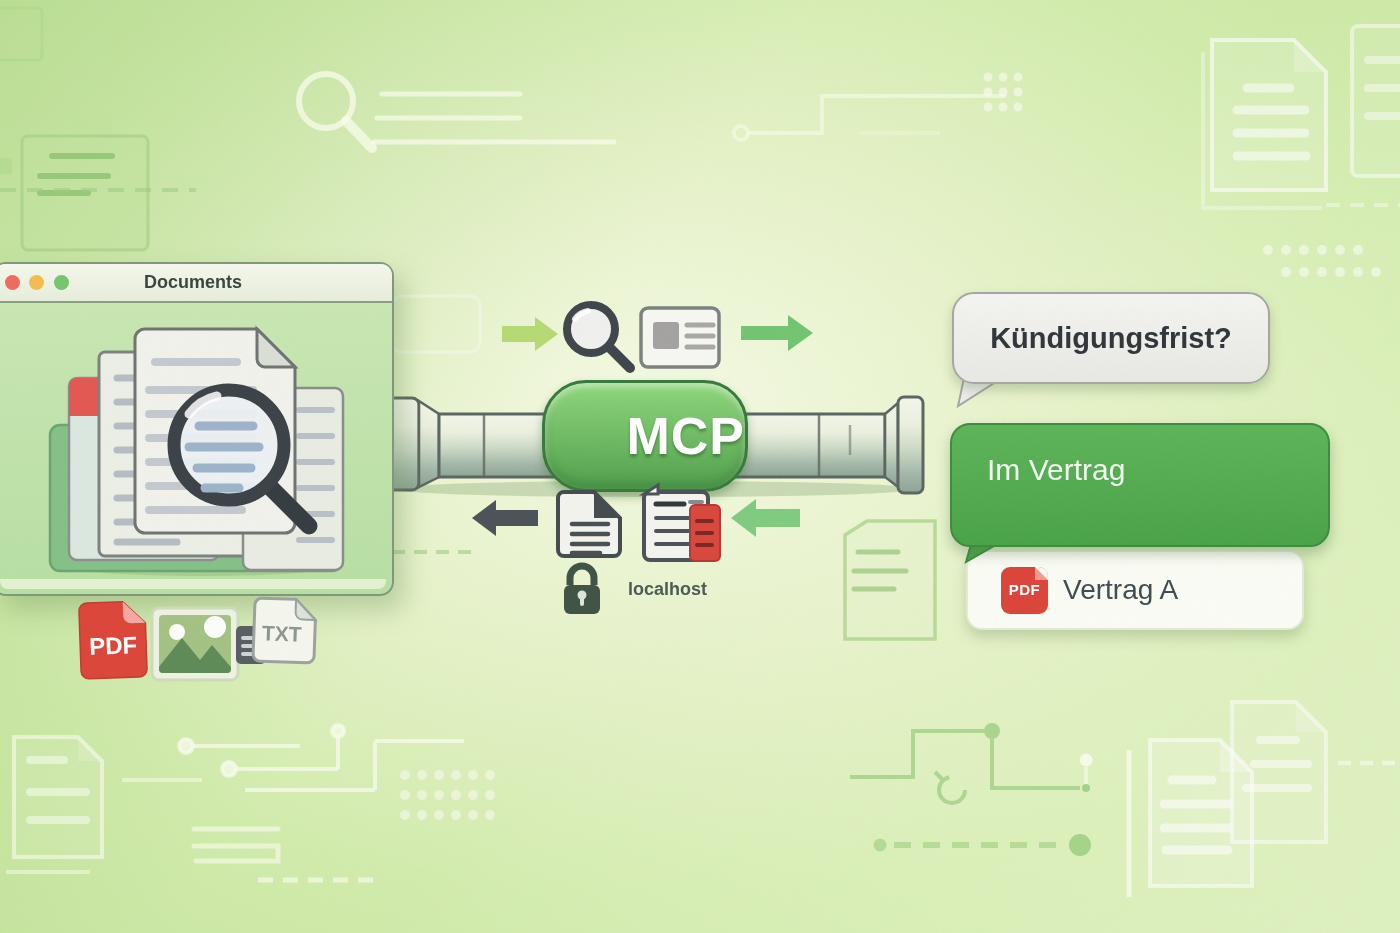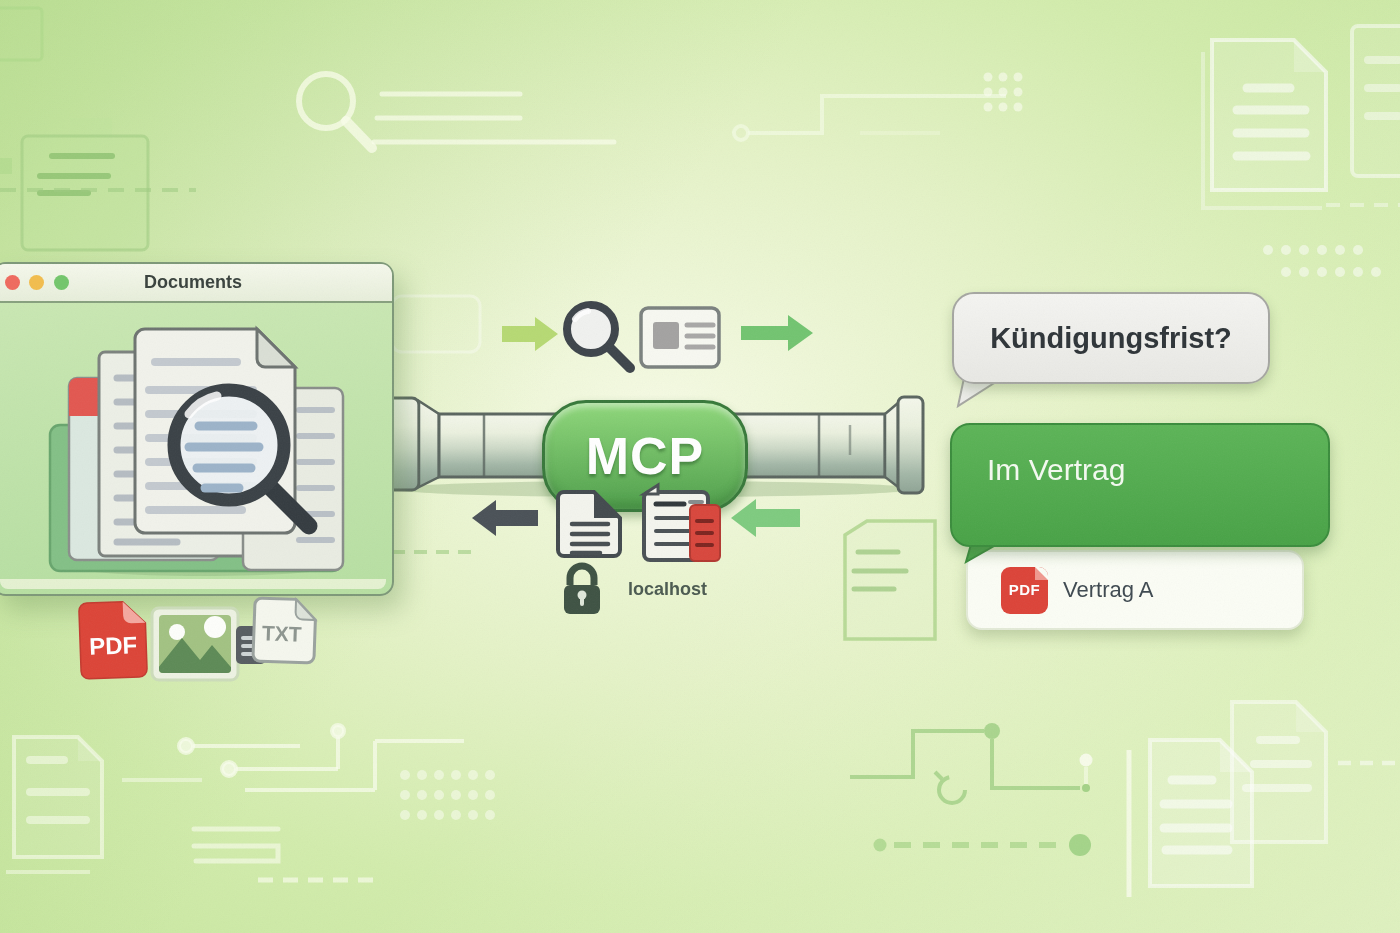--- a/index.html
+++ b/index.html
@@ -22,25 +22,25 @@
   .dot-red{left:11px;background:#ef6a5e;}
   .dot-yellow{left:35px;background:#f2bd4d;}
   .dot-green{left:60px;background:#73c66b;}
   .window-title{position:absolute;top:8px;left:0;right:0;text-align:center;
     font-size:18px;font-weight:700;color:#39423d;}
   .window-strip{position:absolute;left:6px;right:6px;bottom:5px;height:10px;
     background:rgba(236,244,217,.85);border-radius:0 0 8px 8px;}
   .docstack{position:absolute;left:43px;top:50px;}
   
   .pipe-svg{position:absolute;left:380px;top:383px;z-index:2;}
-  .mcp-badge{position:absolute;left:542px;top:400px;width:206px;height:112px;z-index:4;
+  .mcp-badge{position:absolute;left:542px;top:380px;width:206px;height:112px;z-index:4;
     border-radius:44px;background:linear-gradient(180deg,#8ed77a,#4f9f4b);
     border:3px solid #37783a;box-sizing:border-box;
     box-shadow:0 5px 10px rgba(60,110,50,.4), inset 0 4px 6px rgba(255,255,255,.45), inset 0 -7px 10px rgba(40,100,40,.30);
-    display:flex;align-items:center;justify-content:center;}
+    display:flex;align-items:center;justify-content:flex-end;}
   .mcp-badge span{font-size:52px;font-weight:800;letter-spacing:1px;color:#ffffff;
     text-shadow:0 3px 3px rgba(30,80,30,.45);}
   .flow{position:absolute;z-index:4;}
   .localhost-label{position:absolute;left:628px;top:579px;z-index:4;
     font-size:18px;font-weight:700;color:#4b5a50;}
   .fileicons{position:absolute;left:70px;top:590px;z-index:4;}
   
   .q-bubble{position:absolute;left:952px;top:292px;width:318px;height:92px;z-index:7;
     background:linear-gradient(180deg,#f4f4f1,#e8e8e4);
     border:2px solid #a5a6a1;border-radius:22px;box-sizing:border-box;
@@ -57,21 +57,21 @@
   .source-card{position:absolute;left:966px;top:550px;width:338px;height:80px;z-index:5;
     background:#fbfdf5;border:2px solid #e3ead7;border-radius:16px;box-sizing:border-box;
     box-shadow:0 7px 14px rgba(90,115,70,.28);
     display:flex;align-items:center;padding-left:33px;}
   .pdf-mini{position:relative;width:47px;height:47px;border-radius:9px;background:#dc4338;
     flex:0 0 auto;overflow:hidden;}
   .pdf-mini .fold{position:absolute;top:0;right:0;width:0;height:0;
     border-top:13px solid #fbfdf5;border-left:13px solid #f0998f;}
   .pdf-mini span{position:absolute;left:0;right:0;top:14px;text-align:center;
     font-size:15px;font-weight:800;color:#fff;letter-spacing:.5px;}
-  .source-name{margin-left:15px;font-size:22px;color:#3e4950;}
+  .source-name{margin-left:15px;font-size:28px;color:#3e4950;}
   .noise{position:absolute;inset:0;z-index:9;pointer-events:none;}
 </style>
 </head>
 <body>
 
 <div id="canvas">
 
   <div class="tint tint-tl"></div>
   <div class="tint tint-br"></div>
 

